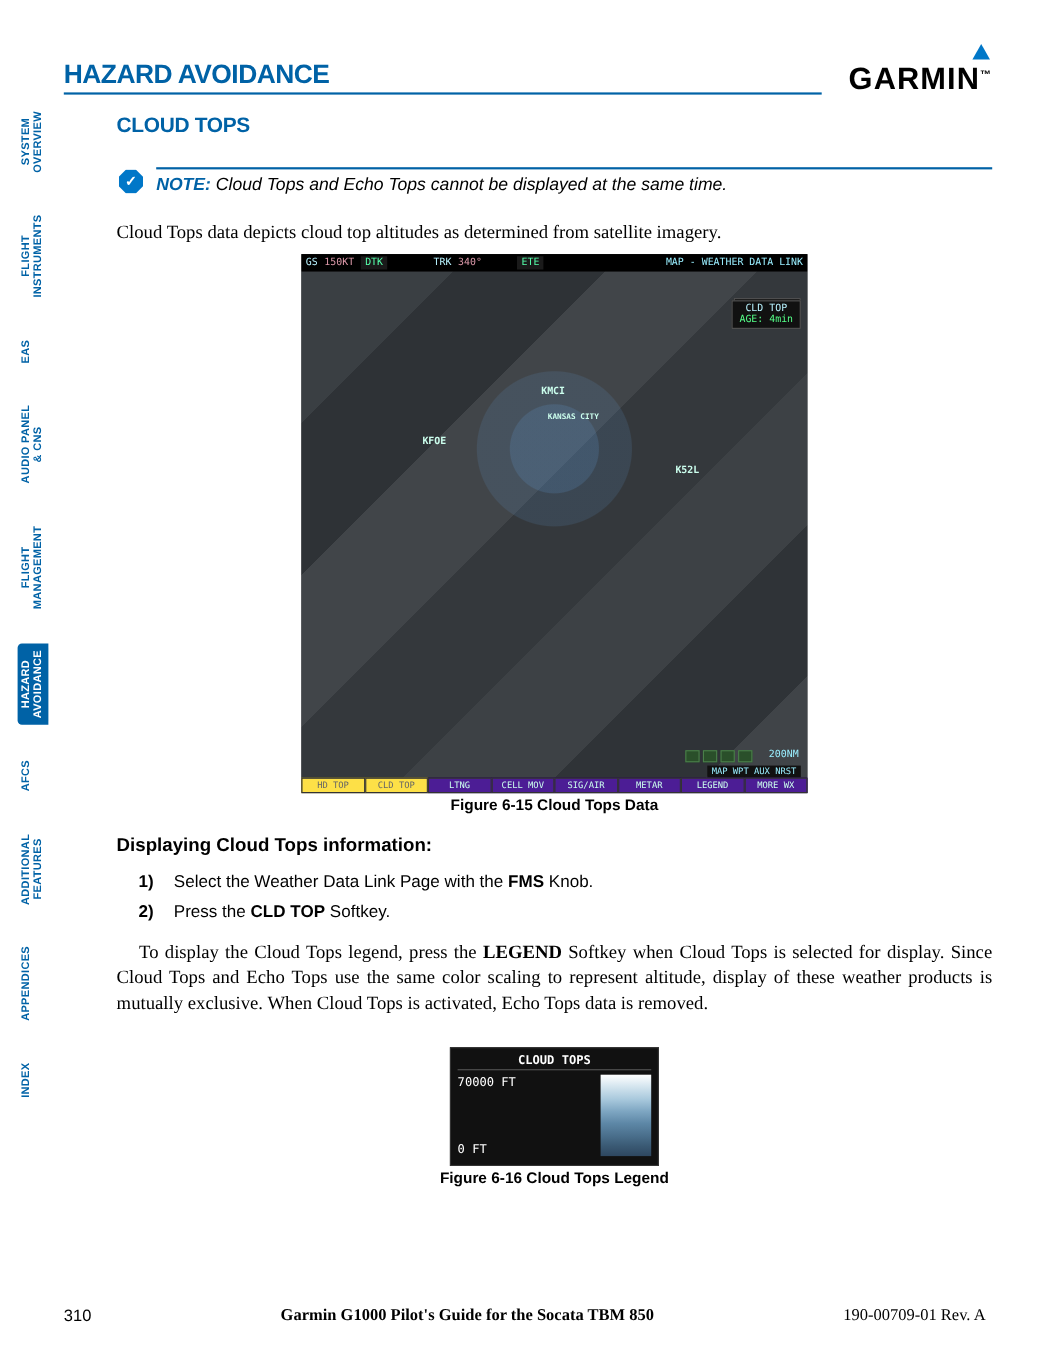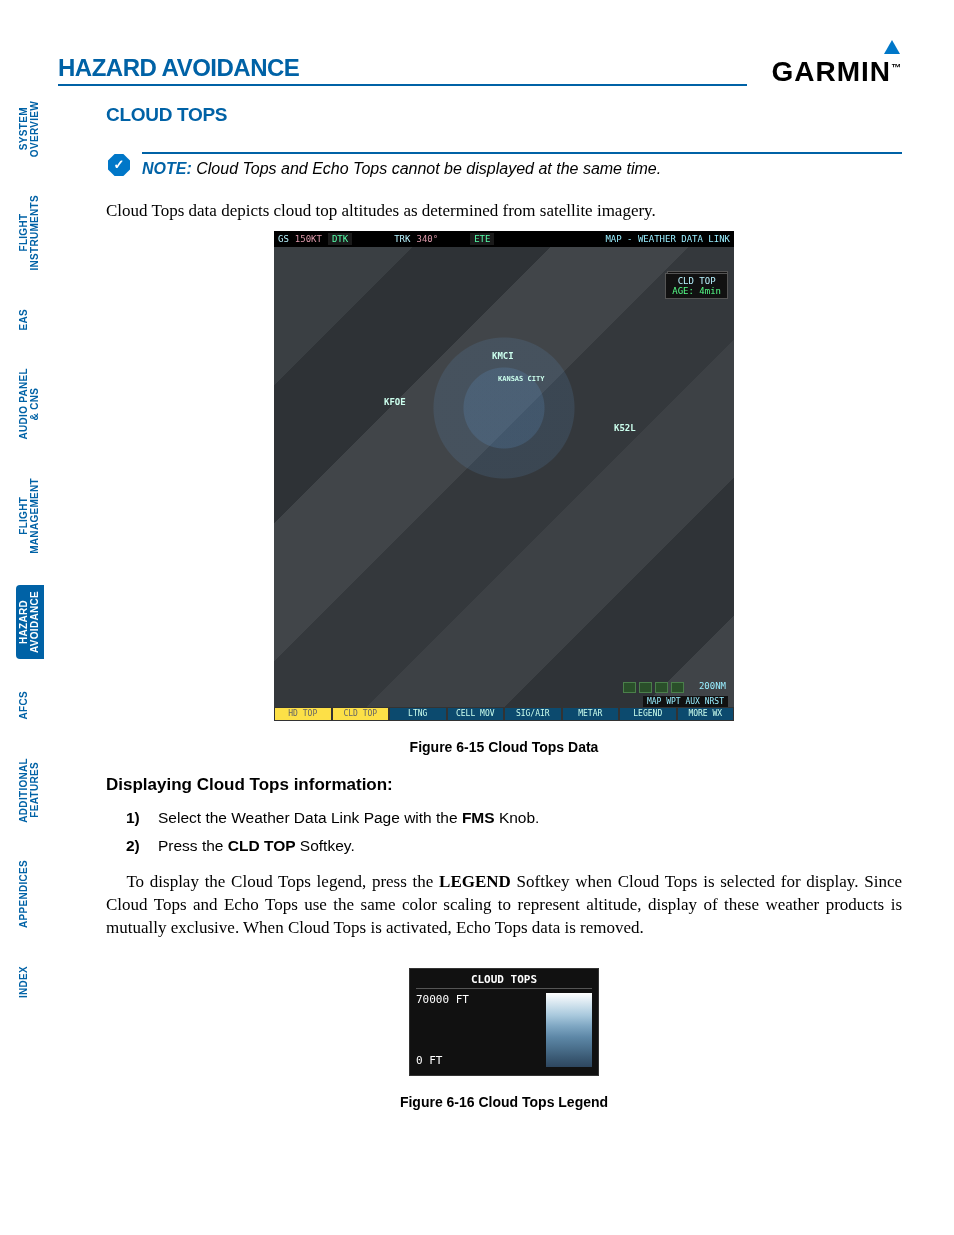--- a/index.html
+++ b/index.html
@@ -151,21 +151,21 @@
   
   .fig {
     margin: 8px auto 12px;
     display: flex;
     flex-direction: column;
     align-items: center;
   }
   .fig-cap {
     font-weight: 700;
     font-size: 14px;
-    margin-top: 18px;
+    margin-top: 2px;
   }
 
   .mfd {
     width: 460px;
     height: 490px;
     background: #2c2e30;
     position: relative;
     color: #b8f3ff;
     font-family: "Lucida Console", monospace;
     font-size: 9px;
@@ -236,21 +236,21 @@
     background: #000;
     display: flex;
     font-size: 8px;
     color: #cfe;
   }
   .mfd-softkeys span {
     flex: 1;
     text-align: center;
     border: 1px solid #333;
     padding-top: 1px;
-    background: #0c4a6e;
+    background: #4c1d95;
   }
   .mfd-softkeys span.off { color: #666; background: #fde047; }
 
   
   .proc-h {
     font-weight: 700;
     font-size: 17px;
     margin-top: 20px;
     margin-bottom: 14px;
   }
@@ -439,14 +439,19 @@
             <span>0 FT</span>
           </div>
           <div class="legend-scale"></div>
         </div>
       </div>
       <div class="fig-cap">Figure 6-16  Cloud Tops Legend</div>
     </div>
 
   </div>
 
+  <div class="footer">
+    <span>310</span>
+    <span class="c">Garmin G1000 Pilot's Guide for the Socata TBM 850</span>
+    <span class="r">190-00709-01  Rev. A</span>
+  </div>
 
 </div>
 
 </body></html>

